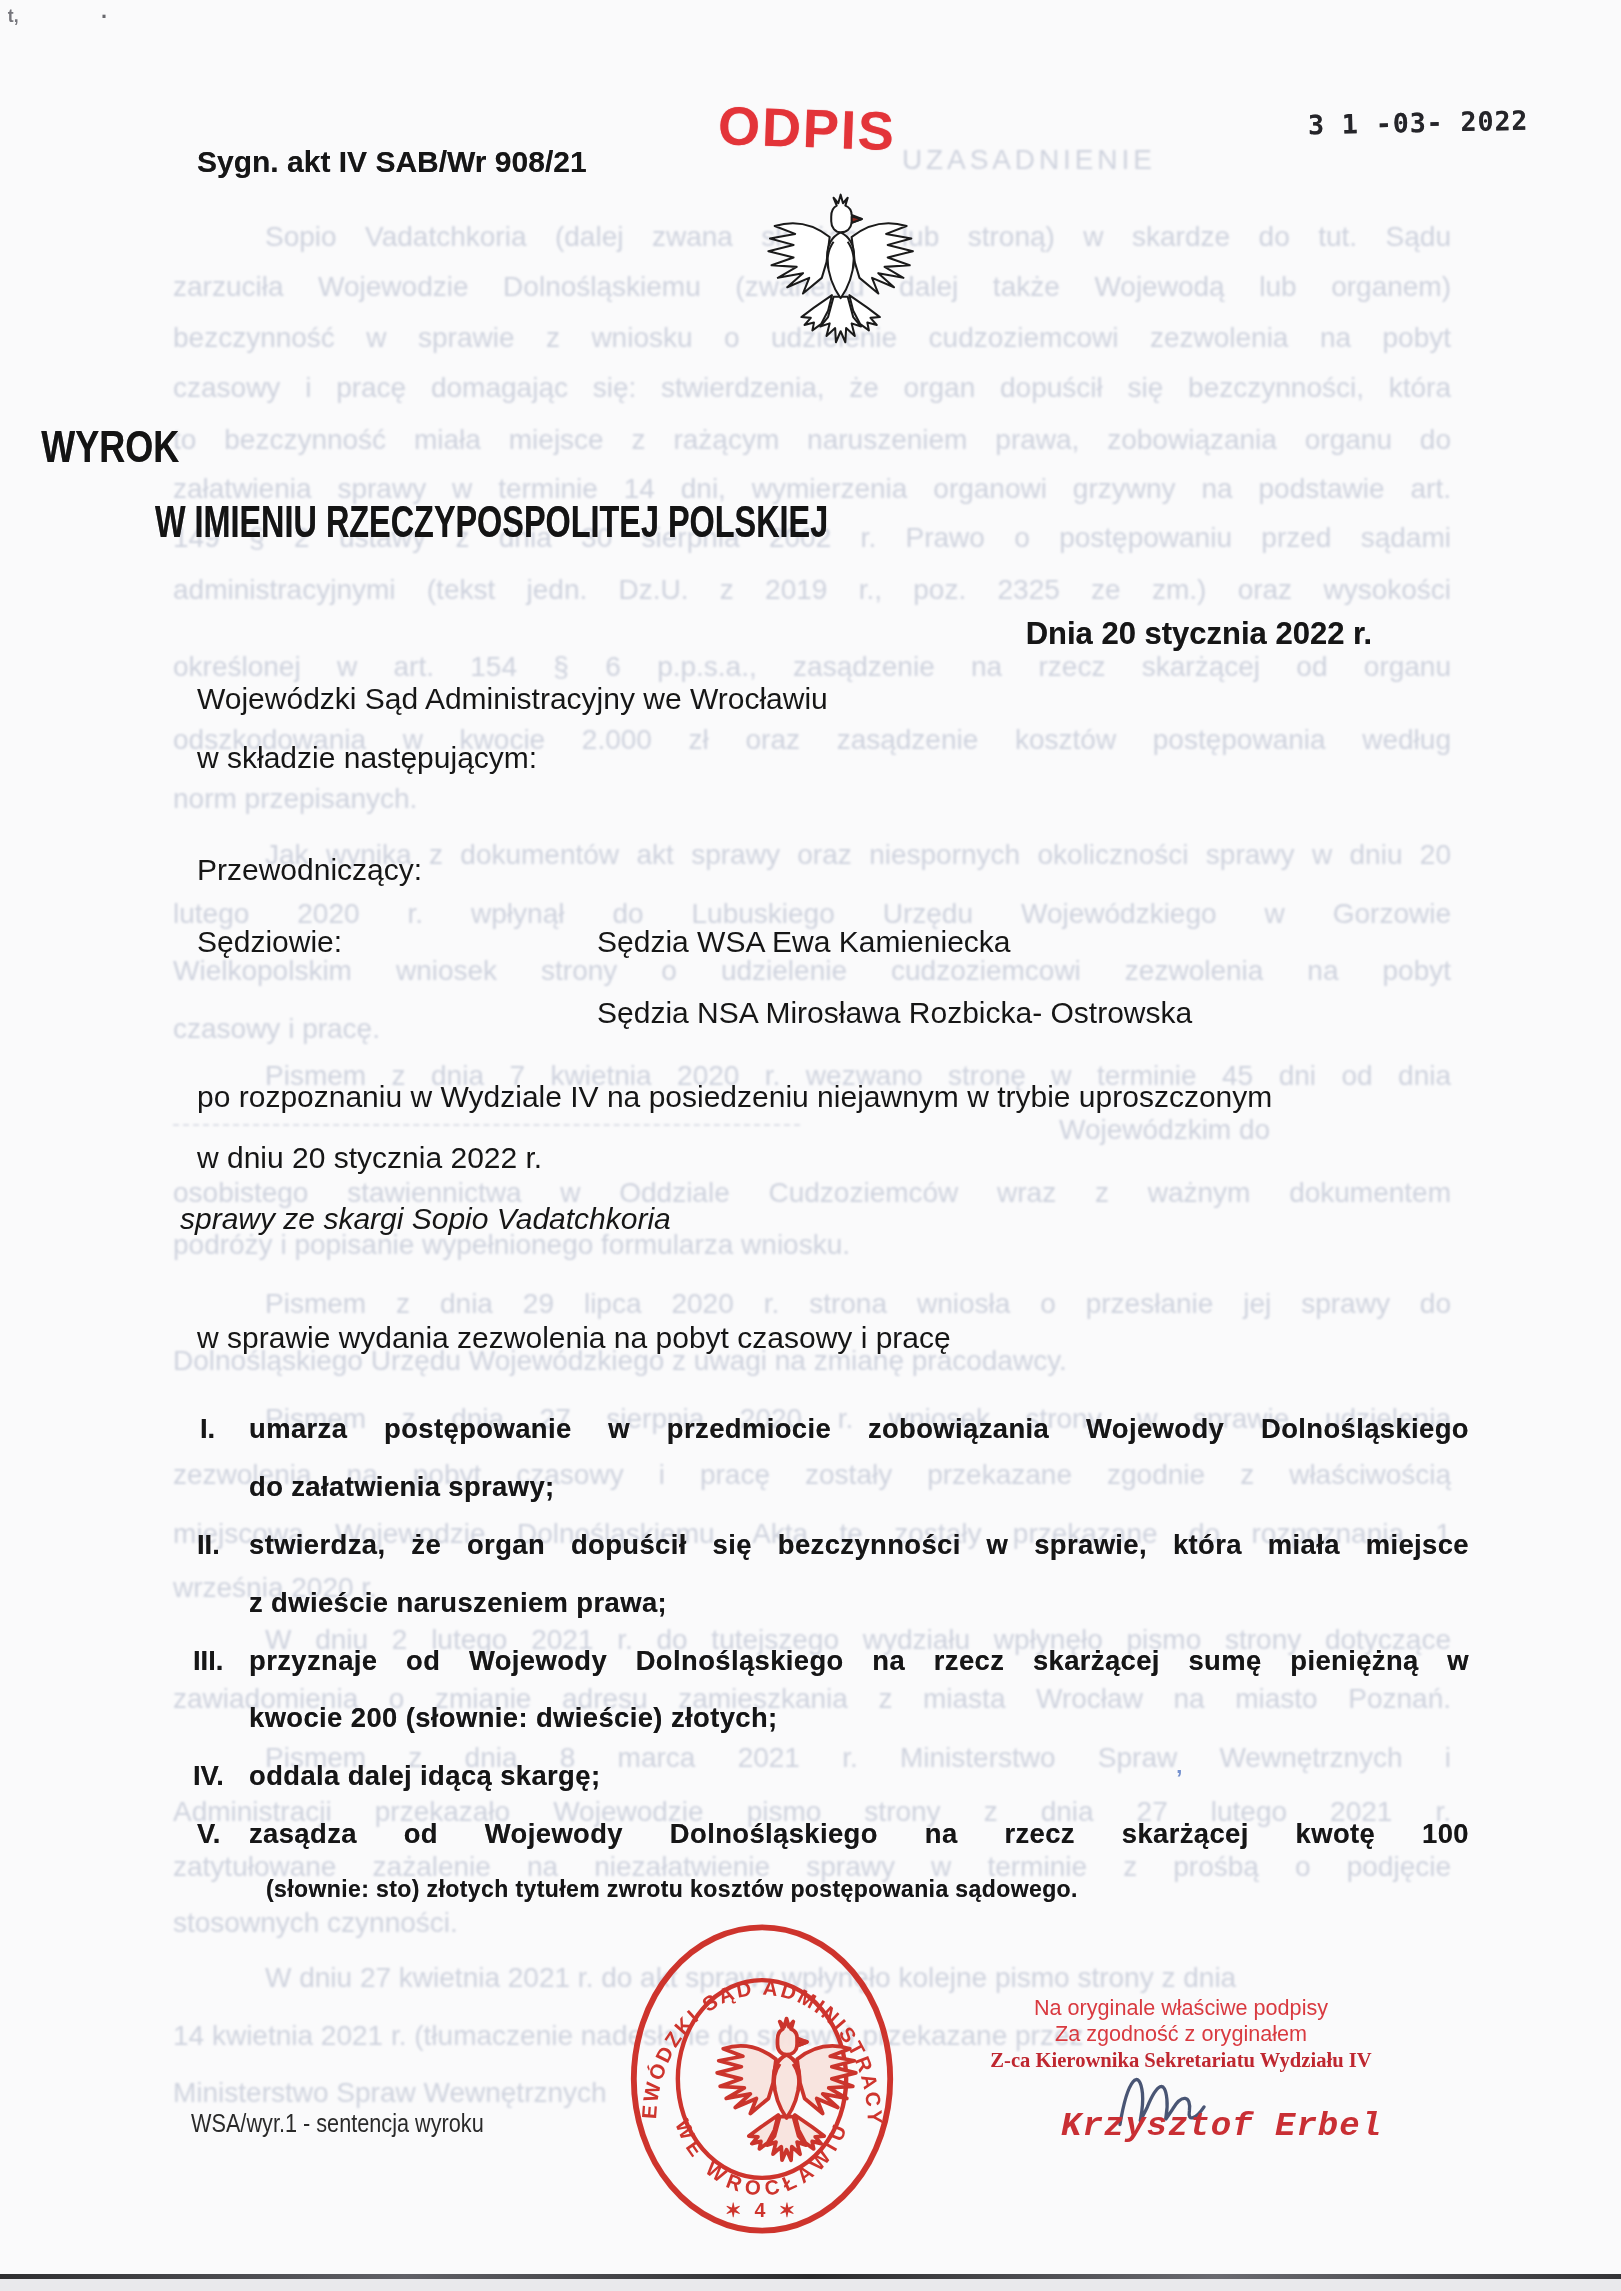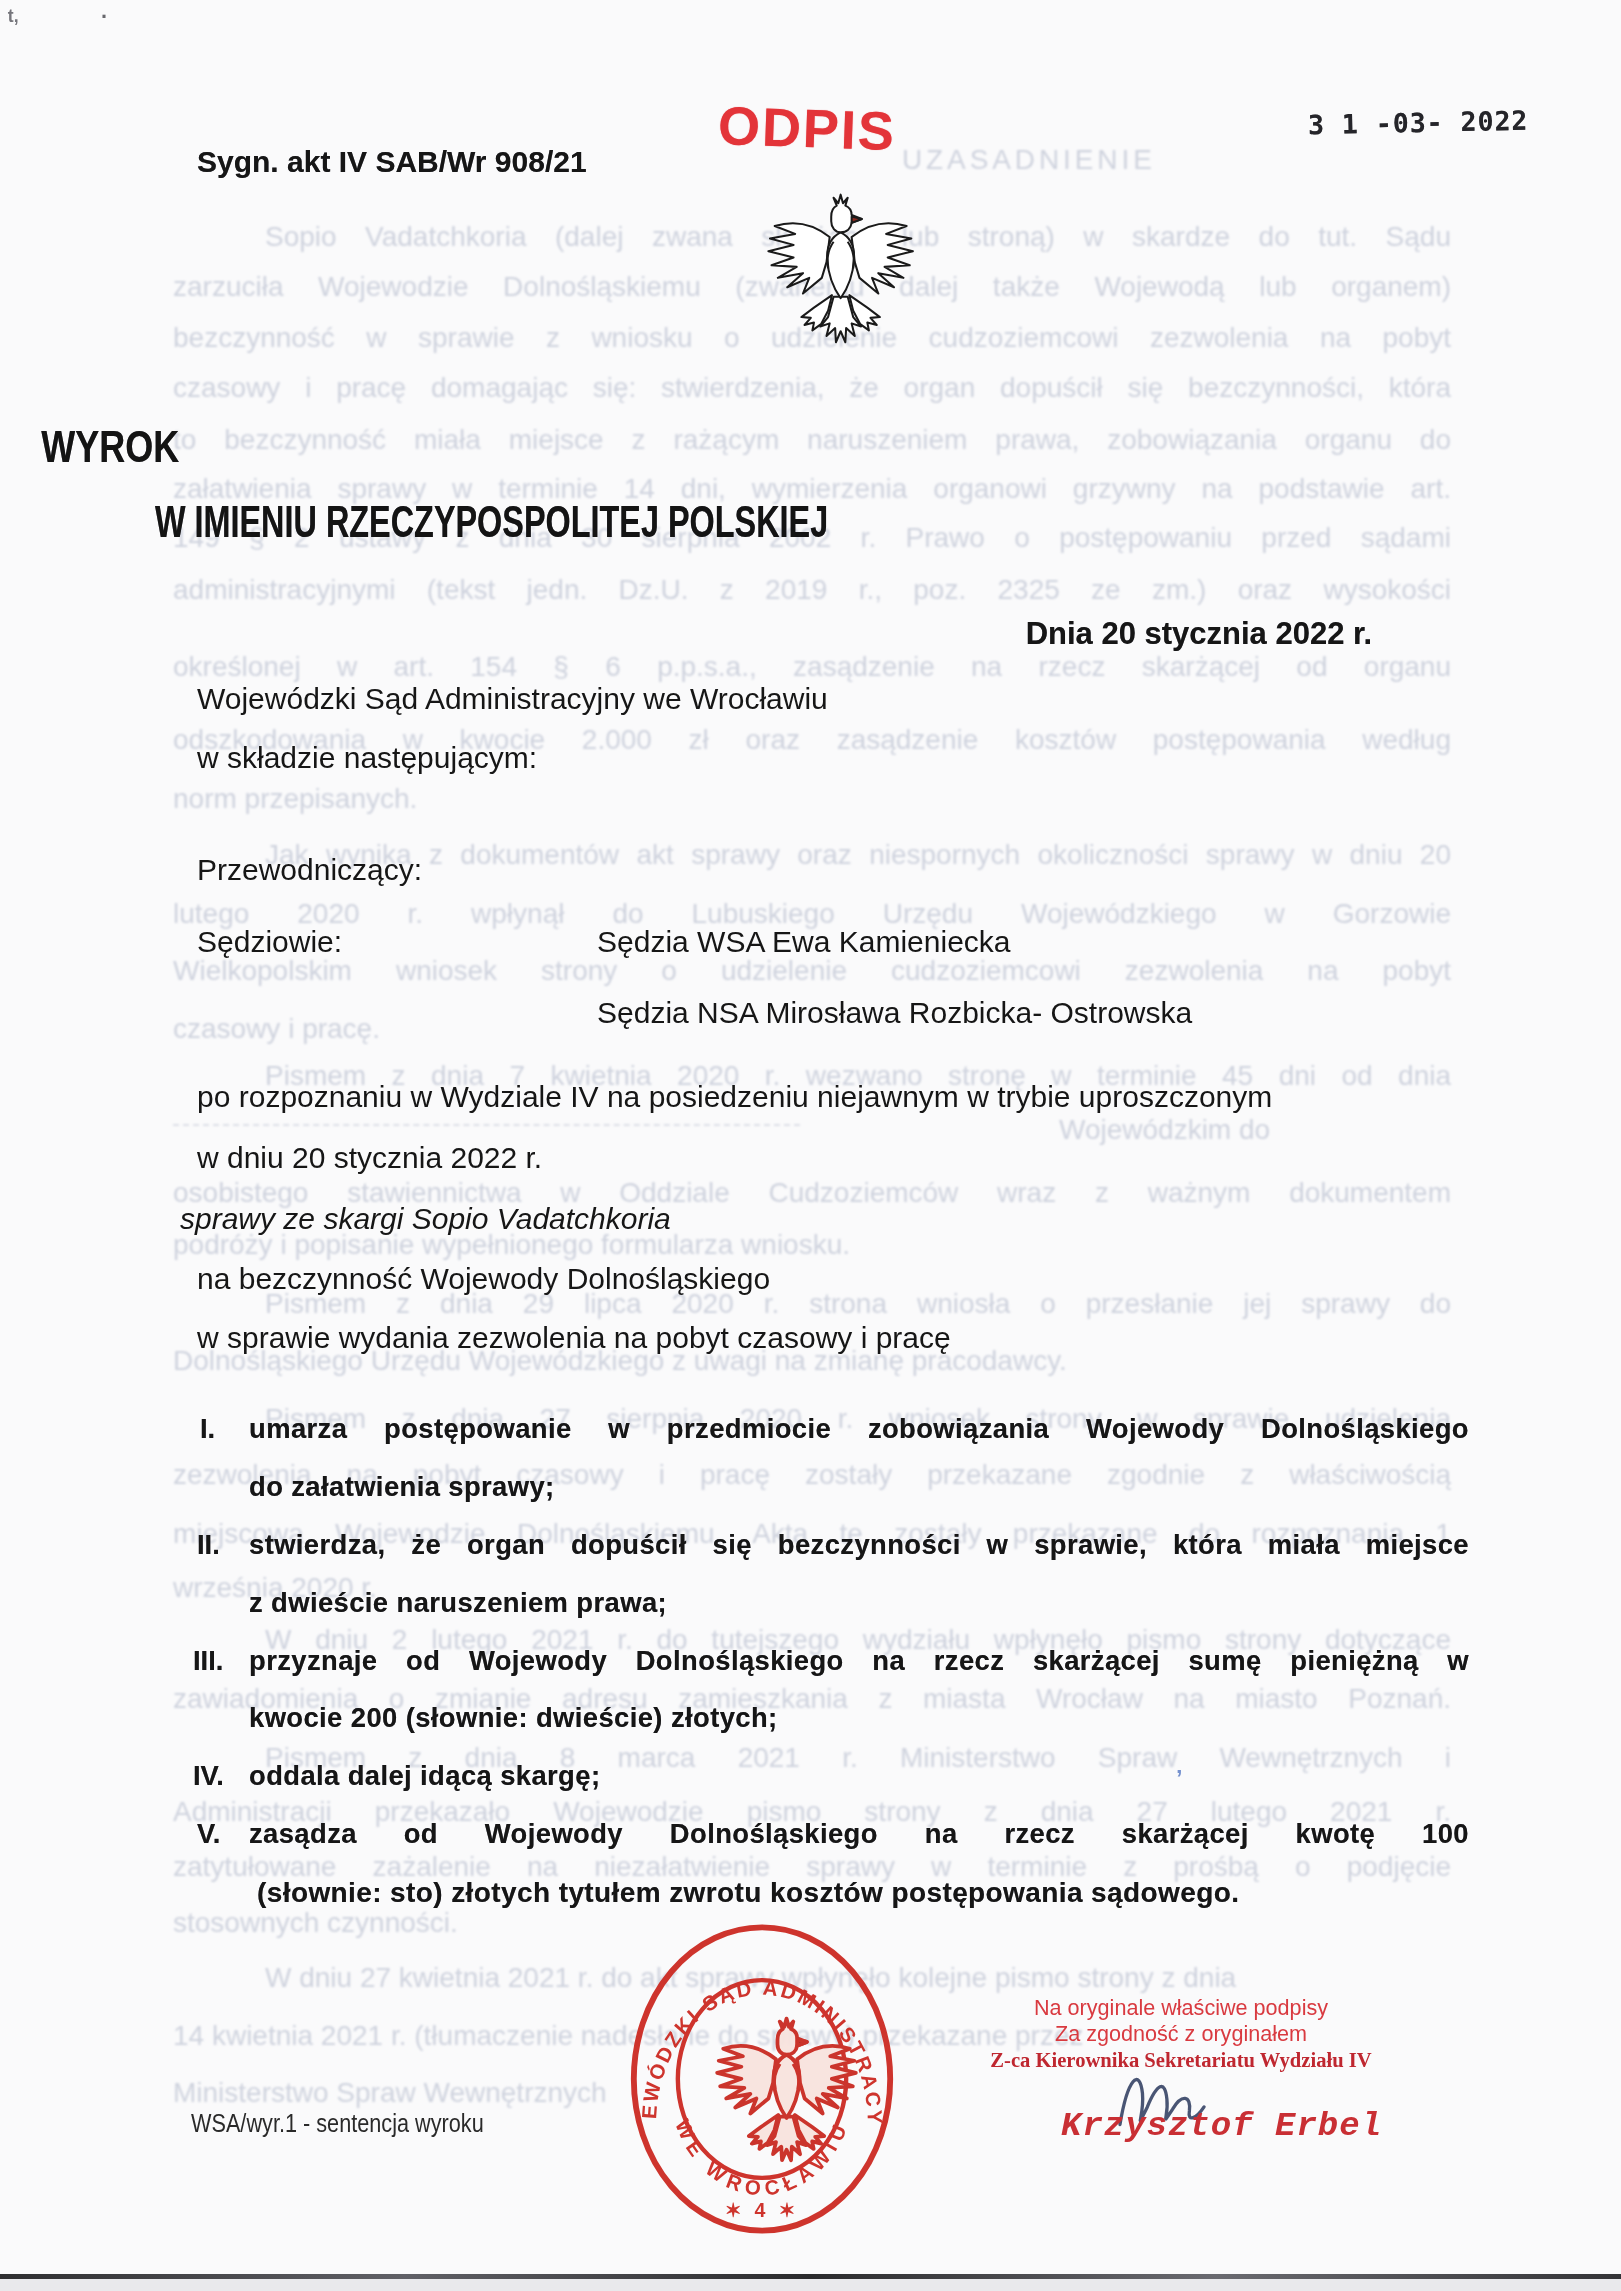--- a/index.html
+++ b/index.html
@@ -120,41 +120,40 @@
   <div class="txt" style="left:173px;top:741px;font-size:30px;">w składzie następującym:</div>
 
   <div class="txt" style="left:173px;top:853px;font-size:30px;">Przewodniczący:</div>
   <div class="txt" style="left:173px;top:925px;font-size:30px;">Sędziowie:</div>
   <div class="txt" style="left:573px;top:925px;font-size:30px;">Sędzia WSA Ewa Kamieniecka</div>
   <div class="txt" style="left:173px;top:1080px;font-size:30px;">po rozpoznaniu w Wydziale IV na posiedzeniu niejawnym w trybie uproszczonym</div>
 
   <div class="txt" style="left:573px;top:996px;font-size:30px;">Sędzia NSA Mirosława Rozbicka- Ostrowska</div>
   <div class="txt" style="left:173px;top:1141px;font-size:30px;">w dniu 20 stycznia 2022 r.</div>
   <div class="txt" style="left:156px;top:1202px;font-size:30px;font-style:italic;">sprawy ze skargi Sopio Vadatchkoria</div>
-  <div class="txt" style="left:173px;top:1262px;font-size:30px;">na bezczynność Wojewody Dolnośląskiego</div>
   <div class="txt" style="left:173px;top:1321px;font-size:30px;">w sprawie wydania zezwolenia na pobyt czasowy i pracę</div>
 
   <div class="txt b scan-text" style="left:176px;top:1414px;font-size:27.4px;">I.</div>
   <div class="txt b just scan-text" style="left:225px;top:1414px;width:1220px;font-size:27.4px;letter-spacing:0.4px;">umarza postępowanie w przedmiocie zobowiązania Wojewody Dolnośląskiego</div>
   <div class="txt b scan-text" style="left:225px;top:1472px;font-size:27.4px;letter-spacing:0.4px;">do załatwienia sprawy;</div>
 
   <div class="txt b scan-text" style="left:173px;top:1530px;font-size:27.4px;">II.</div>
   <div class="txt b just scan-text" style="left:225px;top:1530px;width:1220px;font-size:27.4px;letter-spacing:0.4px;">stwierdza, że organ dopuścił się bezczynności w sprawie, która miała miejsce</div>
   <div class="txt b scan-text" style="left:225px;top:1588px;font-size:27.4px;letter-spacing:0.4px;">z dwieście naruszeniem prawa;</div>
 
   <div class="txt b scan-text" style="left:169px;top:1646px;font-size:27.4px;">III.</div>
   <div class="txt b just scan-text" style="left:225px;top:1646px;width:1220px;font-size:27.4px;letter-spacing:0.4px;">przyznaje od Wojewody Dolnośląskiego na rzecz skarżącej sumę pieniężną w</div>
   <div class="txt b scan-text" style="left:225px;top:1703px;font-size:27.4px;letter-spacing:0.4px;">kwocie 200 (słownie: dwieście) złotych;</div>
 
   <div class="txt b scan-text" style="left:169px;top:1761px;font-size:27.4px;">IV.</div>
   <div class="txt b scan-text" style="left:225px;top:1761px;font-size:27.4px;letter-spacing:0.4px;">oddala dalej idącą skargę;</div>
 
   <div class="txt b scan-text" style="left:173px;top:1819px;font-size:27.4px;">V.</div>
   <div class="txt b just scan-text" style="left:225px;top:1819px;width:1220px;font-size:27.4px;letter-spacing:0.4px;">zasądza od Wojewody Dolnośląskiego na rzecz skarżącej kwotę 100</div>
-  <div class="txt b scan-text" style="left:233px;top:1877px;font-size:28px;letter-spacing:0.4px;">(słownie: sto) złotych tytułem zwrotu kosztów postępowania sądowego.</div>
+  <div class="txt b scan-text" style="left:242px;top:1877px;font-size:23px;letter-spacing:0.4px;">(słownie: sto) złotych tytułem zwrotu kosztów postępowania sądowego.</div>
 
   <div class="txt footer-note" style="left:167px;top:2109px;">WSA/wyr.1 - sentencja wyroku</div>
 </div>
 
 <div id="stamp-layer">
 
   <div class="txt odpis" style="left:718px;top:98px;">ODPIS</div>
 
   <div class="txt datestamp" style="left:1308px;top:108px;">3 1 -03- 2022</div>
 

